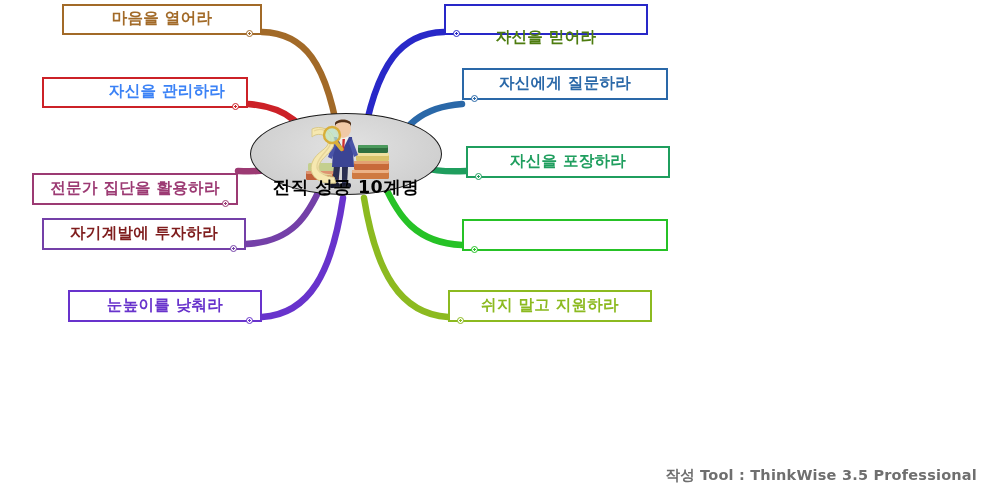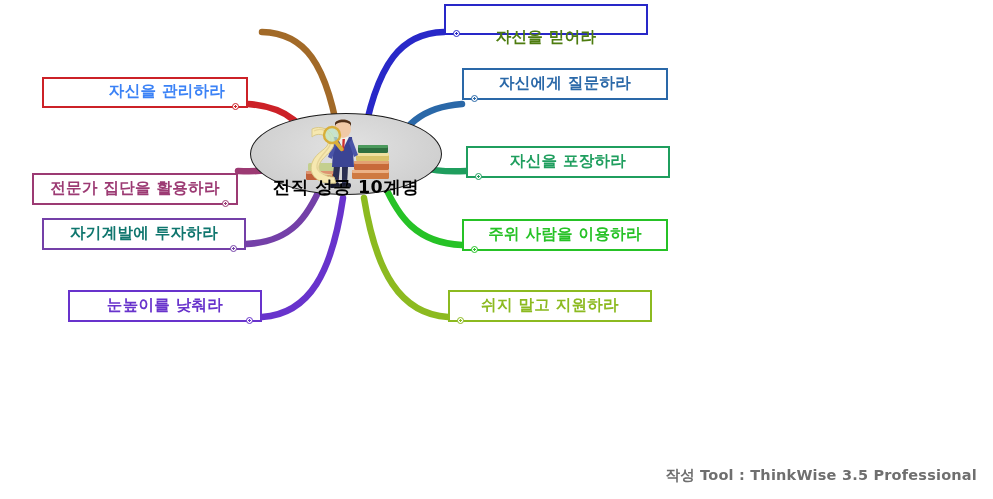--- a/index.html
+++ b/index.html
@@ -202,33 +202,37 @@
       </g>
 
       <g>
         <circle cx="42" cy="20" r="8" fill="#bfe6c8" fill-opacity="0.75" stroke="#d8ae3a" stroke-width="2.4"></circle>
         <rect x="47" y="26" width="4" height="11" rx="1.8" transform="rotate(-40 49 31)" fill="#d8ae3a"></rect>
       </g>
     </svg>
     <div id="central-title">전직 성공 10계명</div>
   </div>
 
+  <div class="node-box side-left" style="left:62px; top:4px; width:200px; height:31px; border-color:#a26a28;">
+    <span class="node-label" style="color:#a26a28;">마음을 열어라</span>
+    <span class="node-handle" style="border-color:#a26a28; color:#a26a28;"></span>
+  </div>
 
   <div class="node-box side-left" style="left:42px; top:77px; width:206px; height:31px; border-color:#cc2127;">
     <span class="node-label" style="color:#3b82f6;margin-left:44px;">자신을 관리하라</span>
     <span class="node-handle" style="border-color:#cc2127; color:#cc2127;"></span>
   </div>
 
   <div class="node-box side-left" style="left:32px; top:146px; width:206px; height:32px; border-color:#9c3a73;margin-top:27px;">
     <span class="node-label" style="color:#9c3a73;">전문가 집단을 활용하라</span>
     <span class="node-handle" style="border-color:#9c3a73; color:#9c3a73;"></span>
   </div>
 
   <div class="node-box side-left" style="left:42px; top:218px; width:204px; height:32px; border-color:#7440a8;">
-    <span class="node-label" style="color:#0f766e;">자기계발에 투자하라</span>
+    <span class="node-label" style="color:#7f1d1d;">자기계발에 투자하라</span>
     <span class="node-handle" style="border-color:#7440a8; color:#7440a8;"></span>
   </div>
 
   <div class="node-box side-left" style="left:68px; top:290px; width:194px; height:32px; border-color:#6833cc;">
     <span class="node-label" style="color:#6833cc;">눈높이를 낮춰라</span>
     <span class="node-handle" style="border-color:#6833cc; color:#6833cc;"></span>
   </div>
 
   <div class="node-box side-right" style="left:444px; top:4px; width:204px; height:31px; border-color:#2828c8;">
     <span class="node-label" style="color:#4d7c0f;margin-top:38px;">자신을 믿어라</span>
@@ -239,21 +243,20 @@
     <span class="node-label" style="color:#2a68a8;">자신에게 질문하라</span>
     <span class="node-handle" style="border-color:#2a68a8; color:#2a68a8;"></span>
   </div>
 
   <div class="node-box side-right" style="left:466px; top:146px; width:204px; height:32px; border-color:#1f9e5e;">
     <span class="node-label" style="color:#1f9e5e;">자신을 포장하라</span>
     <span class="node-handle" style="border-color:#1f9e5e; color:#1f9e5e;"></span>
   </div>
 
   <div class="node-box side-right" style="left:462px; top:219px; width:206px; height:32px; border-color:#26c226;">
-    <span class="node-label" style="color:#26c226;">주위 사람을 이용하라</span>
     <span class="node-handle" style="border-color:#26c226; color:#26c226;"></span>
   </div>
 
   <div class="node-box side-right" style="left:448px; top:290px; width:204px; height:32px; border-color:#8cba20;">
     <span class="node-label" style="color:#8cba20;">쉬지 말고 지원하라</span>
     <span class="node-handle" style="border-color:#8cba20; color:#8cba20;"></span>
   </div>
 
   <div id="footer-credit">작성 Tool :  ThinkWise 3.5 Professional</div>
 

